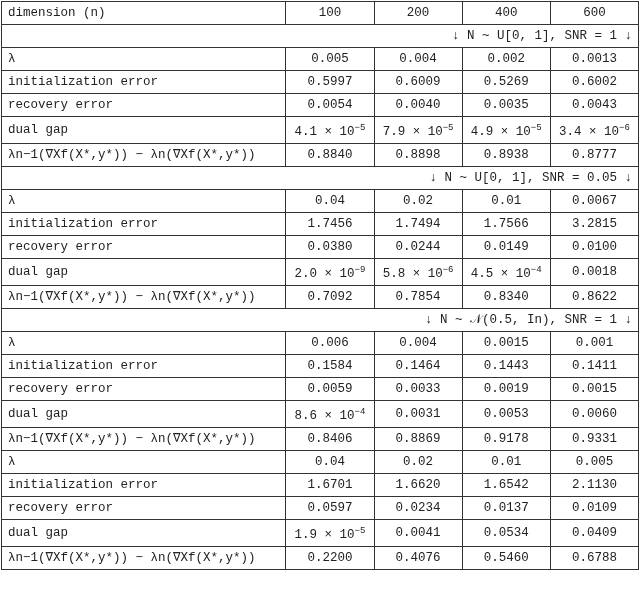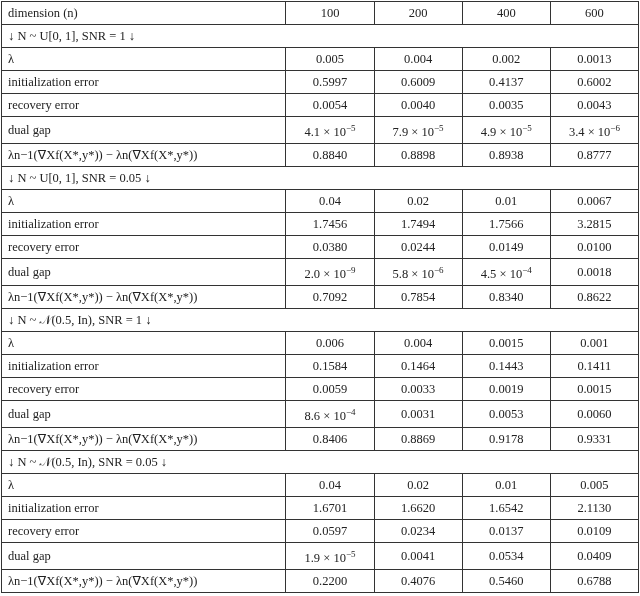--- a/index.html
+++ b/index.html
@@ -1,36 +1,36 @@
 <!DOCTYPE html>
 <html><head>
 <meta charset="utf-8">
 <style>
   html, body { margin: 0; padding: 0; background: #ffffff; }
   body { width: 640px; height: 596px; overflow: hidden; }
   table {
     border-collapse: collapse;
     width: 638px;
     margin: 1px;
-    font-family: Liberation Serif, serif;
+    font-family: Liberation Mono, monospace;
     font-size: 12.5px;
     color: #222;
     table-layout: fixed;
   }
   td {
     border: 1.5px solid #333;
     height: 22px;
     padding: 0 6px;
     white-space: nowrap;
     overflow: hidden;
     line-height: 22px;
   }
   td.label { text-align: left; }
   td.num { text-align: center; }
-  td.section { text-align: left; }
+  td.section { text-align: right; }
   col.c0 { width: 284px; }
   col.cn { width: 88px; }
   .sup { font-size: 9px; vertical-align: 5px; }
 </style>
 </head>
 <body>
 
 <table>
   <colgroup>
     <col class="c0">
@@ -54,21 +54,21 @@
         <td class="label">λ</td>
         <td class="num">0.005</td>
         <td class="num">0.004</td>
         <td class="num">0.002</td>
         <td class="num">0.0013</td>
       </tr>
       <tr>
         <td class="label">initialization error</td>
         <td class="num">0.5997</td>
         <td class="num">0.6009</td>
-        <td class="num">0.4137</td>
+        <td class="num">0.5269</td>
         <td class="num">0.6002</td>
       </tr>
       <tr>
         <td class="label">recovery error</td>
         <td class="num">0.0054</td>
         <td class="num">0.0040</td>
         <td class="num">0.0035</td>
         <td class="num">0.0043</td>
       </tr>
       <tr>
@@ -155,23 +155,20 @@
         <td class="num">0.0060</td>
       </tr>
       <tr>
         <td class="label">λn−1(∇Xf(X*,y*)) − λn(∇Xf(X*,y*))</td>
         <td class="num">0.8406</td>
         <td class="num">0.8869</td>
         <td class="num">0.9178</td>
         <td class="num">0.9331</td>
       </tr>
       <tr>
-        <td colspan="5" class="section">↓ N ~ 𝒩(0.5, In), SNR = 0.05 ↓</td>
-      </tr>
-      <tr>
         <td class="label">λ</td>
         <td class="num">0.04</td>
         <td class="num">0.02</td>
         <td class="num">0.01</td>
         <td class="num">0.005</td>
       </tr>
       <tr>
         <td class="label">initialization error</td>
         <td class="num">1.6701</td>
         <td class="num">1.6620</td>

